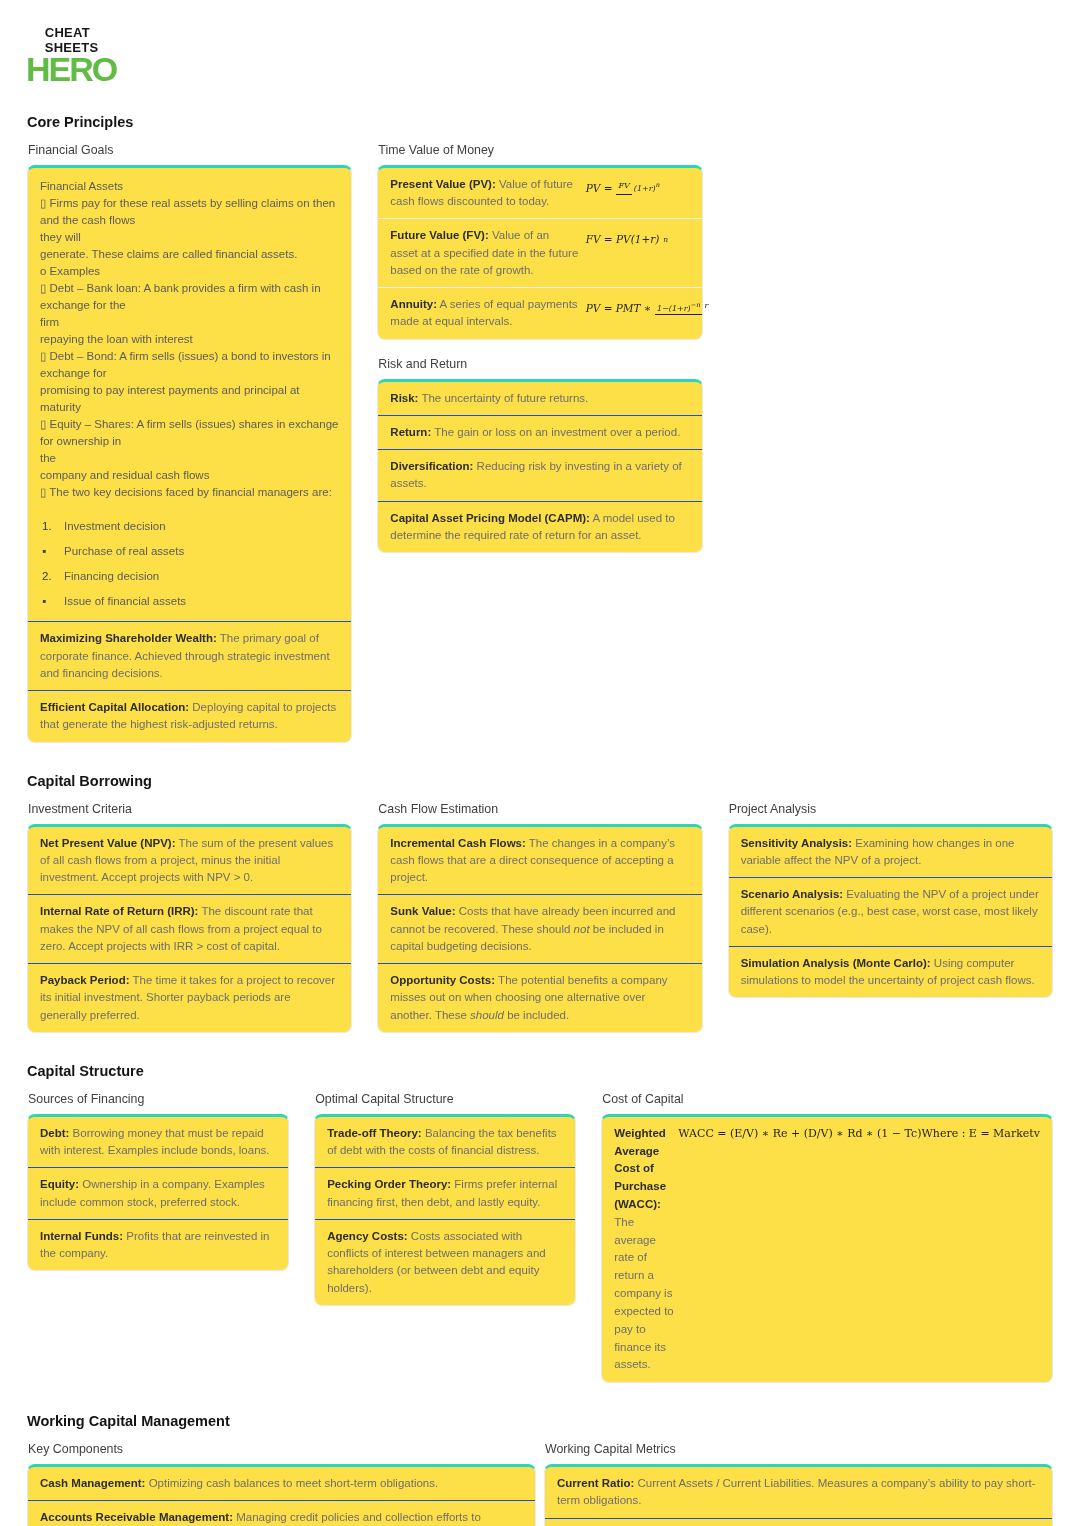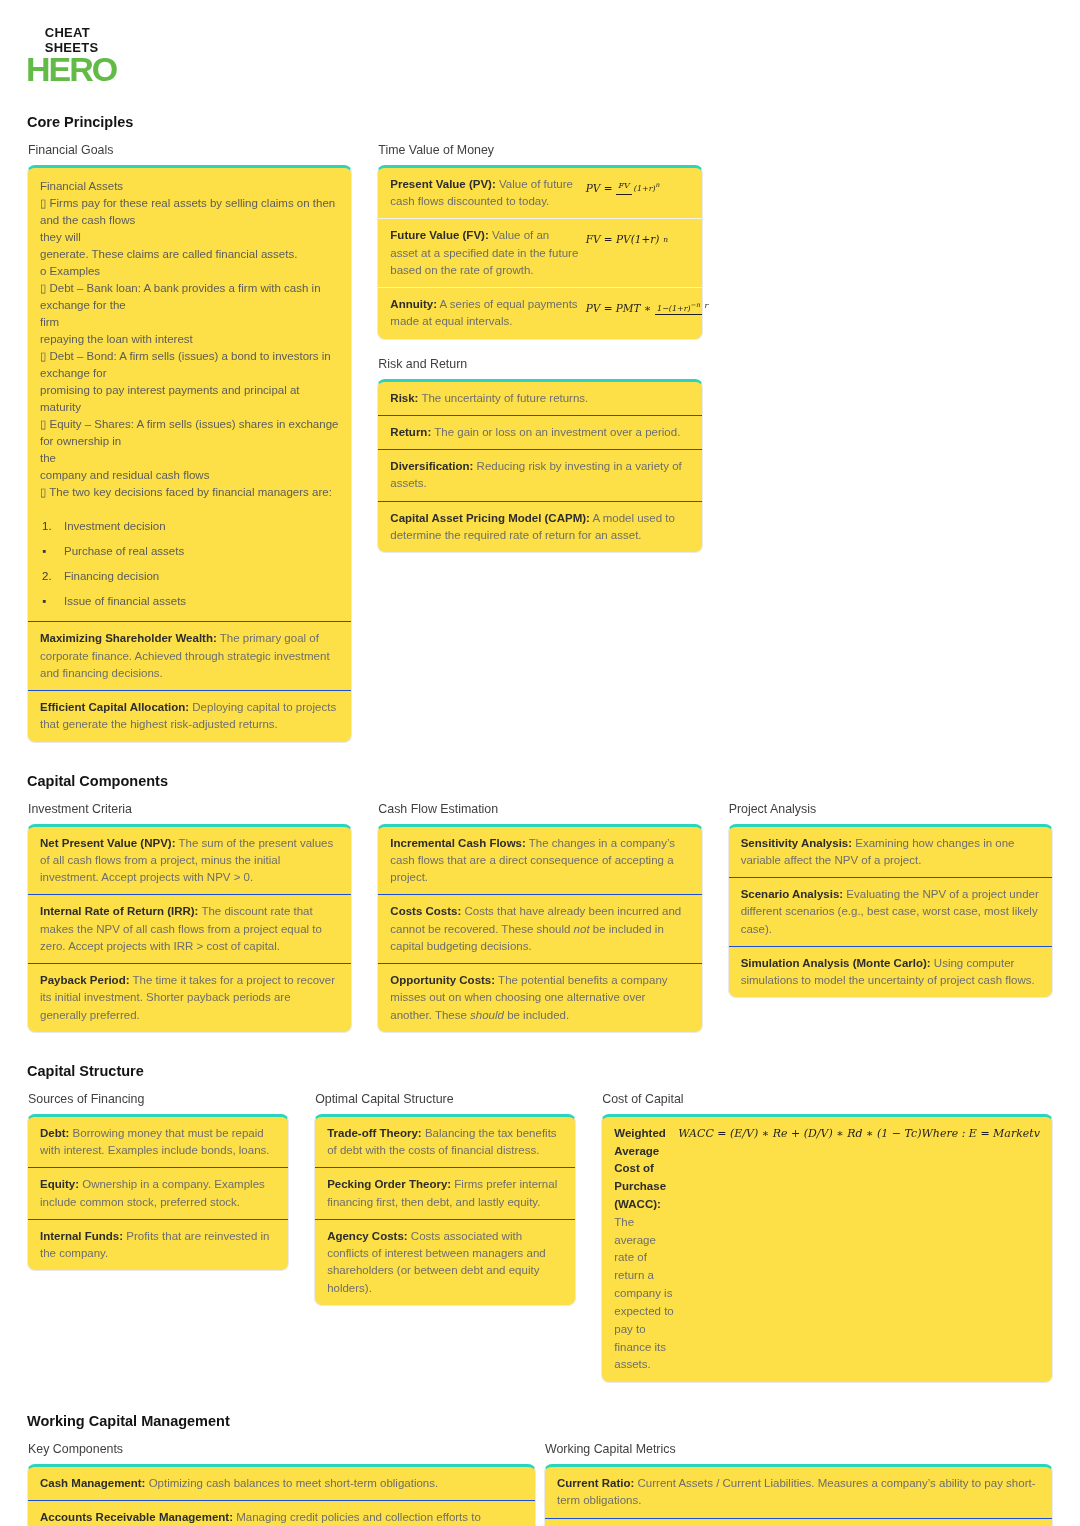--- a/index.html
+++ b/index.html
@@ -50,21 +50,21 @@
   .math sup { font-size:7.5px; font-style:italic; }
   .frac { display:inline-flex; flex-direction:row; text-align:center; font-size:8px; line-height:1.3; }
   .fnum { border-bottom:1px solid #1f1f1f; padding:0 2px; }
   .fden { padding:0 2px; }
   .frac sup { font-size:6.5px; }
 
   
   .wacc-row { display:flex; padding:8px 12px; }
   .wacc-left { width:60px; flex-shrink:0; font-size:11.5px; line-height:1.55; }
   .wacc-math { flex:1; overflow:hidden; white-space:nowrap; font-family:"DejaVu Serif", serif;
-               font-style:italic; font-size:11px; color:#1f1f1f; padding-top:2px; padding-left:4px;text-align:center; }
+               font-size:11px; color:#1f1f1f; padding-top:2px; padding-left:4px;text-align:center; }
 </style>
 </head>
 <body>
 
 <div class="page">
 
   <div class="header">
     <div class="logo">
       <div class="logo-words">
         <div>CHEAT</div>
@@ -192,21 +192,21 @@
             </div>
           </div>
         </div>
       </div>
 
       <div class="col"></div>
     </div>
   </section>
 
   <section>
-    <div class="sec-title">Capital Components</div>
+    <div class="sec-title">Capital Borrowing</div>
     <div class="grid3">
       <div class="col">
         <div class="col-label">Investment Criteria</div>
         <div class="card">
           <div class="ditem no-top">
             <span class="term">Net Present Value (NPV):</span>
             <span class="desc">The sum of the present values of all cash flows from a project, minus the initial investment. Accept projects with NPV &gt; 0.</span>
           </div>
           <div class="ditem">
             <span class="term">Internal Rate of Return (IRR):</span>
@@ -219,21 +219,21 @@
         </div>
       </div>
       <div class="col">
         <div class="col-label">Cash Flow Estimation</div>
         <div class="card">
           <div class="ditem no-top">
             <span class="term">Incremental Cash Flows:</span>
             <span class="desc">The changes in a company’s cash flows that are a direct consequence of accepting a project.</span>
           </div>
           <div class="ditem">
-            <span class="term">Costs Costs:</span>
+            <span class="term">Sunk Value:</span>
             <span class="desc">Costs that have already been incurred and cannot be recovered. These should </span><span class="desc-italic">not</span><span class="desc"> be included in capital budgeting decisions.</span>
           </div>
           <div class="ditem">
             <span class="term">Opportunity Costs:</span>
             <span class="desc">The potential benefits a company misses out on when choosing one alternative over another. These </span><span class="desc-italic">should</span><span class="desc"> be included.</span>
           </div>
         </div>
       </div>
       <div class="col">
         <div class="col-label">Project Analysis</div>

